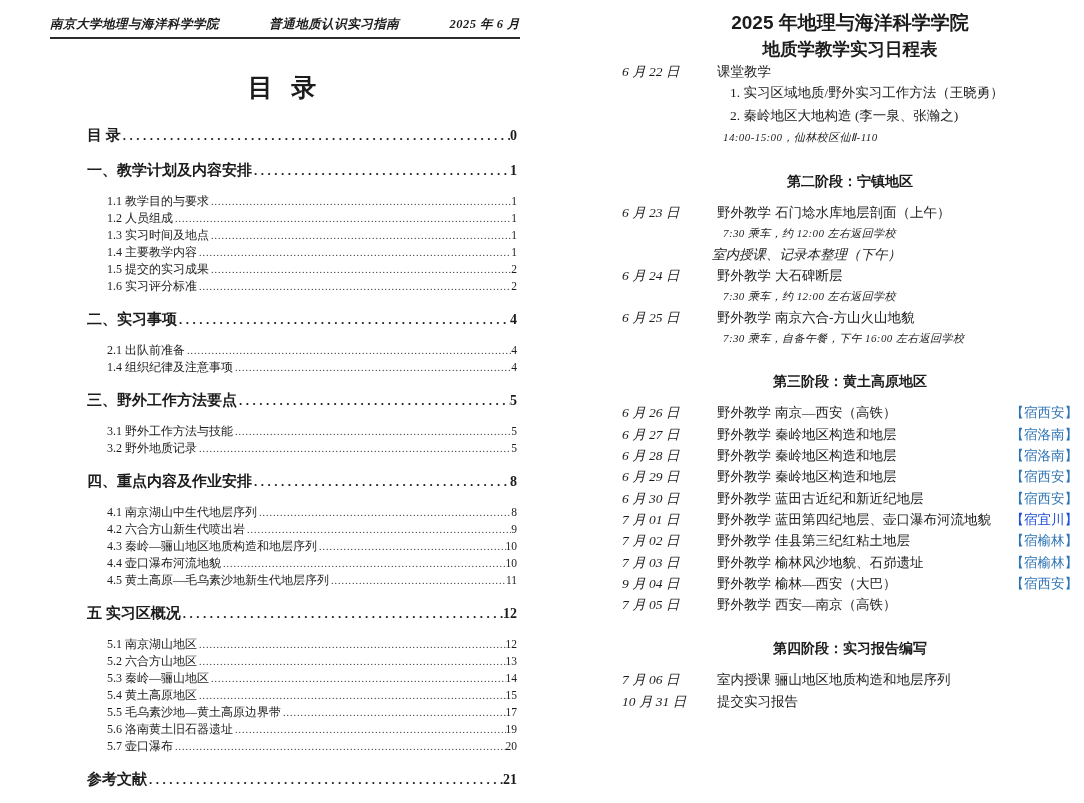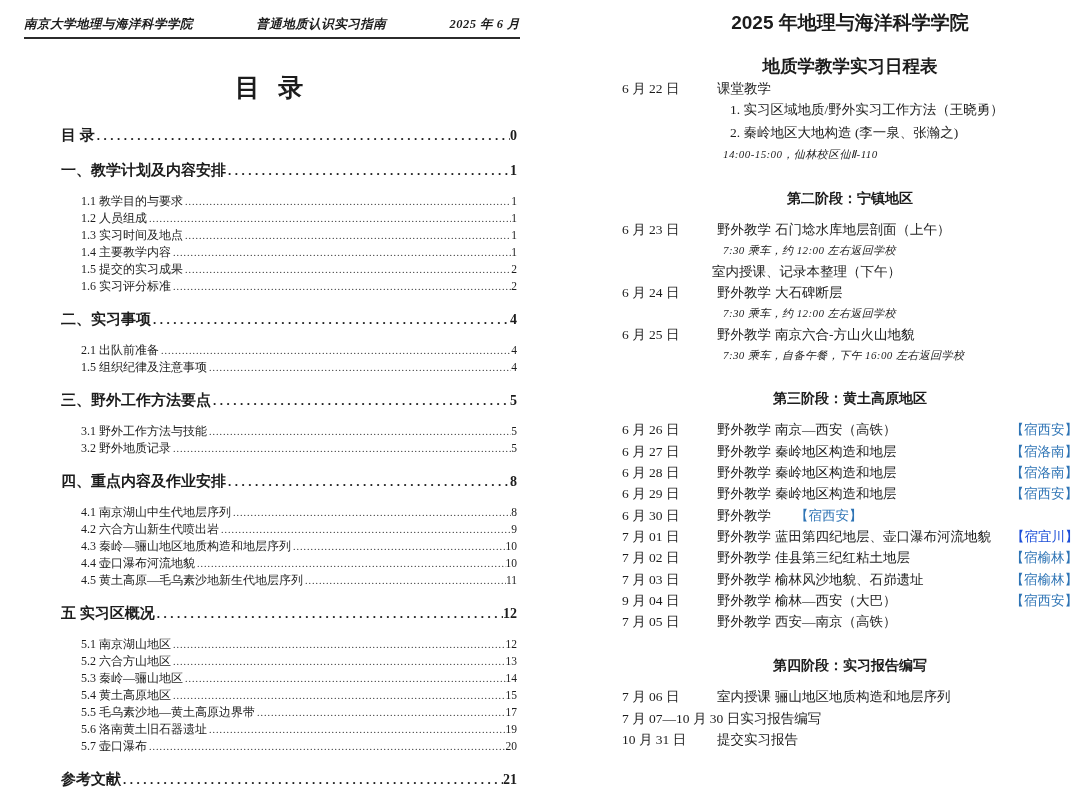--- a/index.html
+++ b/index.html
@@ -23,21 +23,21 @@
   }
   .page {
     box-sizing: border-box;
     height: 803px;
     overflow: hidden;
   }
 
   
   .page-left {
     width: 542px;
-    padding: 16px 22px 0 24px;
+    padding: 16px 22px 0 50px;
   }
   .lp-header {
     display: flex;
     justify-content: space-between;
     align-items: baseline;
     font-style: italic;
     font-weight: bold;
     font-size: 12.5px;
     letter-spacing: 0.5px;
     border-bottom: 2px solid #2b2b2b;
@@ -106,50 +106,51 @@
     font-size: 19px;
     line-height: 26px;
     margin-top: 2px;
   }
   .rp-title2 {
     text-align: center;
     font-family: "Liberation Sans", sans-serif;
     font-weight: bold;
     font-size: 17.5px;
     line-height: 24px;
-    margin-top: 18px;
+    margin-top: 1px;
   }
   .stage-heading {
     text-align: center;
     font-family: "Liberation Sans", sans-serif;
     font-weight: bold;
     font-size: 14px;
     line-height: 20px;
     margin-top: 23px;
     margin-bottom: 11px;
   }
   .sch-row {
     display: flex;
     align-items: baseline;
     font-size: 13.5px;
     line-height: 21.3px;
   }
-  .sch-date { min-width: 95px; white-space: nowrap; }
+  .sch-date { min-width: 95px; white-space: nowrap; font-style: italic; }
   .sch-act  { min-width: 58px; white-space: nowrap; margin-right: 0; }
   .sch-desc { flex: 1; white-space: nowrap; }
-  .sch-lodging { white-space: nowrap; margin-left: 20px; }
+  .sch-lodging { white-space: nowrap; margin-left: 12px; }
   .row-list {
     font-size: 13.5px;
     line-height: 22.5px;
     padding-left: 108px;
   }
   .row-cont {
     font-size: 13.5px;
     line-height: 21.3px;
     padding-left: 90px;
+    font-style: italic;
   }
   .row-note {
     font-style: italic;
     font-size: 11px;
     line-height: 20.5px;
     padding-left: 101px;
     letter-spacing: 0.4px;
     color: #222222;
   }
 </style>
@@ -210,21 +211,21 @@
           <span class="toc-label">二、实习事项</span>
           <span class="leader">..........................................................................................</span>
           <span class="pagenum">4</span>
         </div>
         <div class="toc-row toc-sub first-sub">
           <span class="toc-label">2.1 出队前准备</span>
           <span class="leader">....................................................................................................................................................................................................................................................................</span>
           <span class="pagenum">4</span>
         </div>
         <div class="toc-row toc-sub">
-          <span class="toc-label">1.5 组织纪律及注意事项</span>
+          <span class="toc-label">1.4 组织纪律及注意事项</span>
           <span class="leader">....................................................................................................................................................................................................................................................................</span>
           <span class="pagenum">4</span>
         </div>
         <div class="toc-row toc-main">
           <span class="toc-label">三、野外工作方法要点</span>
           <span class="leader">..........................................................................................</span>
           <span class="pagenum">5</span>
         </div>
         <div class="toc-row toc-sub first-sub">
           <span class="toc-label">3.1 野外工作方法与技能</span>
@@ -367,20 +368,21 @@
         </div>
         <div class="sch-row">
           <span class="sch-date">6 月 29 日</span>
           <span class="sch-act">野外教学</span>
           <span class="sch-desc">秦岭地区构造和地层</span>
           <span class="sch-lodging" style="color: rgb(46, 116, 181);">【宿西安】</span>
         </div>
         <div class="sch-row">
           <span class="sch-date">6 月 30 日</span>
           <span class="sch-act">野外教学</span>
+          <span class="sch-desc">蓝田古近纪和新近纪地层</span>
           <span class="sch-lodging" style="color: rgb(46, 116, 181);">【宿西安】</span>
         </div>
         <div class="sch-row">
           <span class="sch-date">7 月 01 日</span>
           <span class="sch-act">野外教学</span>
           <span class="sch-desc">蓝田第四纪地层、壶口瀑布河流地貌</span>
           <span class="sch-lodging" style="color: #1d4ed8;">【宿宜川】</span>
         </div>
         <div class="sch-row">
           <span class="sch-date">7 月 02 日</span>
@@ -405,25 +407,20 @@
           <span class="sch-act">野外教学</span>
           <span class="sch-desc">西安—南京（高铁）</span>
         </div>
         <div class="stage-heading">第四阶段：实习报告编写</div>
         <div class="sch-row">
           <span class="sch-date">7 月 06 日</span>
           <span class="sch-act">室内授课</span>
           <span class="sch-desc">骊山地区地质构造和地层序列</span>
         </div>
         <div class="sch-row">
-          <span class="sch-date">7 月 07—10 月 30 日</span>
-          <span class="sch-act">实习报告编写</span>
-          <span class="sch-desc"></span>
-        </div>
-        <div class="sch-row">
           <span class="sch-date">10 月 31 日</span>
           <span class="sch-act">提交实习报告</span>
           <span class="sch-desc"></span>
         </div>
       </div>
   </div>
 
 </div>
 
 </body></html>

